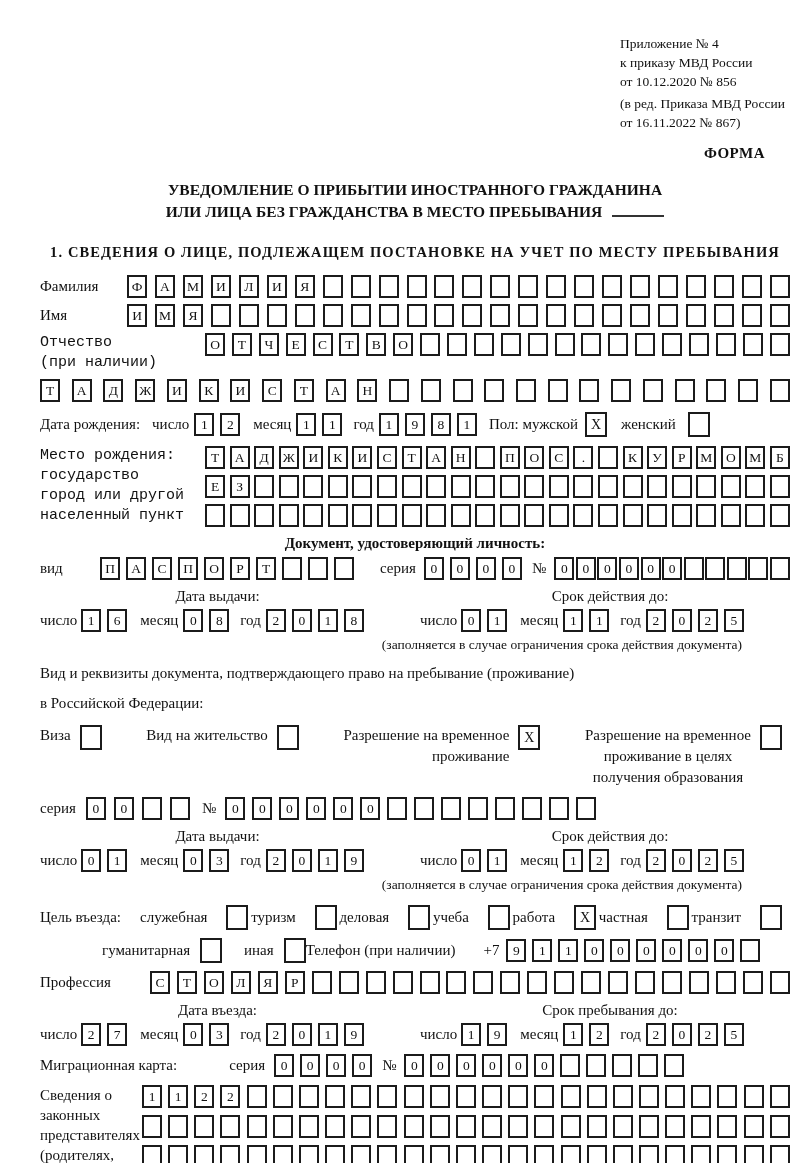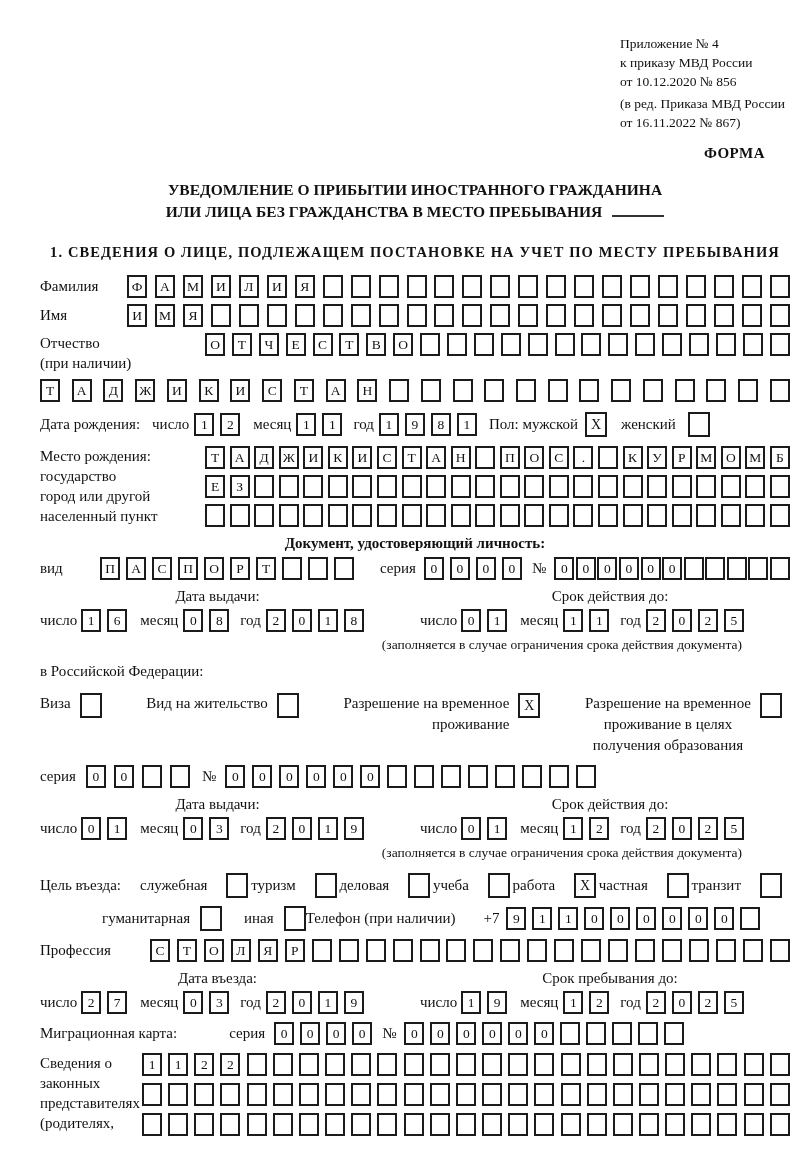--- a/index.html
+++ b/index.html
@@ -22,21 +22,21 @@
   .spread{flex:1;justify-content:space-between;}
   .fit{flex:none;gap:6px;}
   .box{box-sizing:border-box;flex:none;width:20px;height:23px;border:2px solid #1b1b1b;
        display:inline-flex;align-items:center;justify-content:center;
        font-size:13.5px;line-height:1;background:#fff;}
   .cb{box-sizing:border-box;flex:none;width:22px;height:25px;border:2px solid #1b1b1b;
       display:inline-flex;align-items:center;justify-content:center;font-size:14px;}
 
   .w87{width:87px;} .w60{width:60px;} .w110{width:110px;}
   .lblcol{flex:none;font-size:15px;line-height:20px;}
-  .lblcol.w165{width:165px;} .lblcol.w138{width:138px;} .lblcol.w102{width:102px;}
+  .lblcol.w165{width:165px;font-family:Liberation Mono, monospace;} .lblcol.w138{width:138px;} .lblcol.w102{width:102px;}
 
   .stack{flex:1;display:flex;flex-direction:column;gap:6px;}
 
   .center-bold{font-weight:bold;font-size:15px;text-align:center;margin-top:8px;}
 
   
   .dates{display:flex;margin-top:8px;}
   .dcol.left{width:380px;flex:none;}
   .dcol.right{flex:1;}
   .dhead{font-size:15px;text-align:center;width:265px;}
@@ -402,20 +402,21 @@
             <span class="box">2</span>
             <span class="box">0</span>
             <span class="box">2</span>
             <span class="box">5</span>
           </span>
       </div>
     </div>
   </div>
   <div class="noteR">(заполняется в случае ограничения срока действия документа)</div>
 
+  <div class="lbl" style="margin-top:9px;">Вид и реквизиты документа, подтверждающего право на пребывание (проживание)</div>
   <div class="lbl" style="margin-top:7px;">в Российской Федерации:</div>
 
   <div class="opts">
     <div class="opt">
       <span class="txt">Виза</span>
       <span class="cb"></span>
     </div>
     <div class="opt">
       <span class="txt">Вид на жительство</span>
       <span class="cb"></span>

